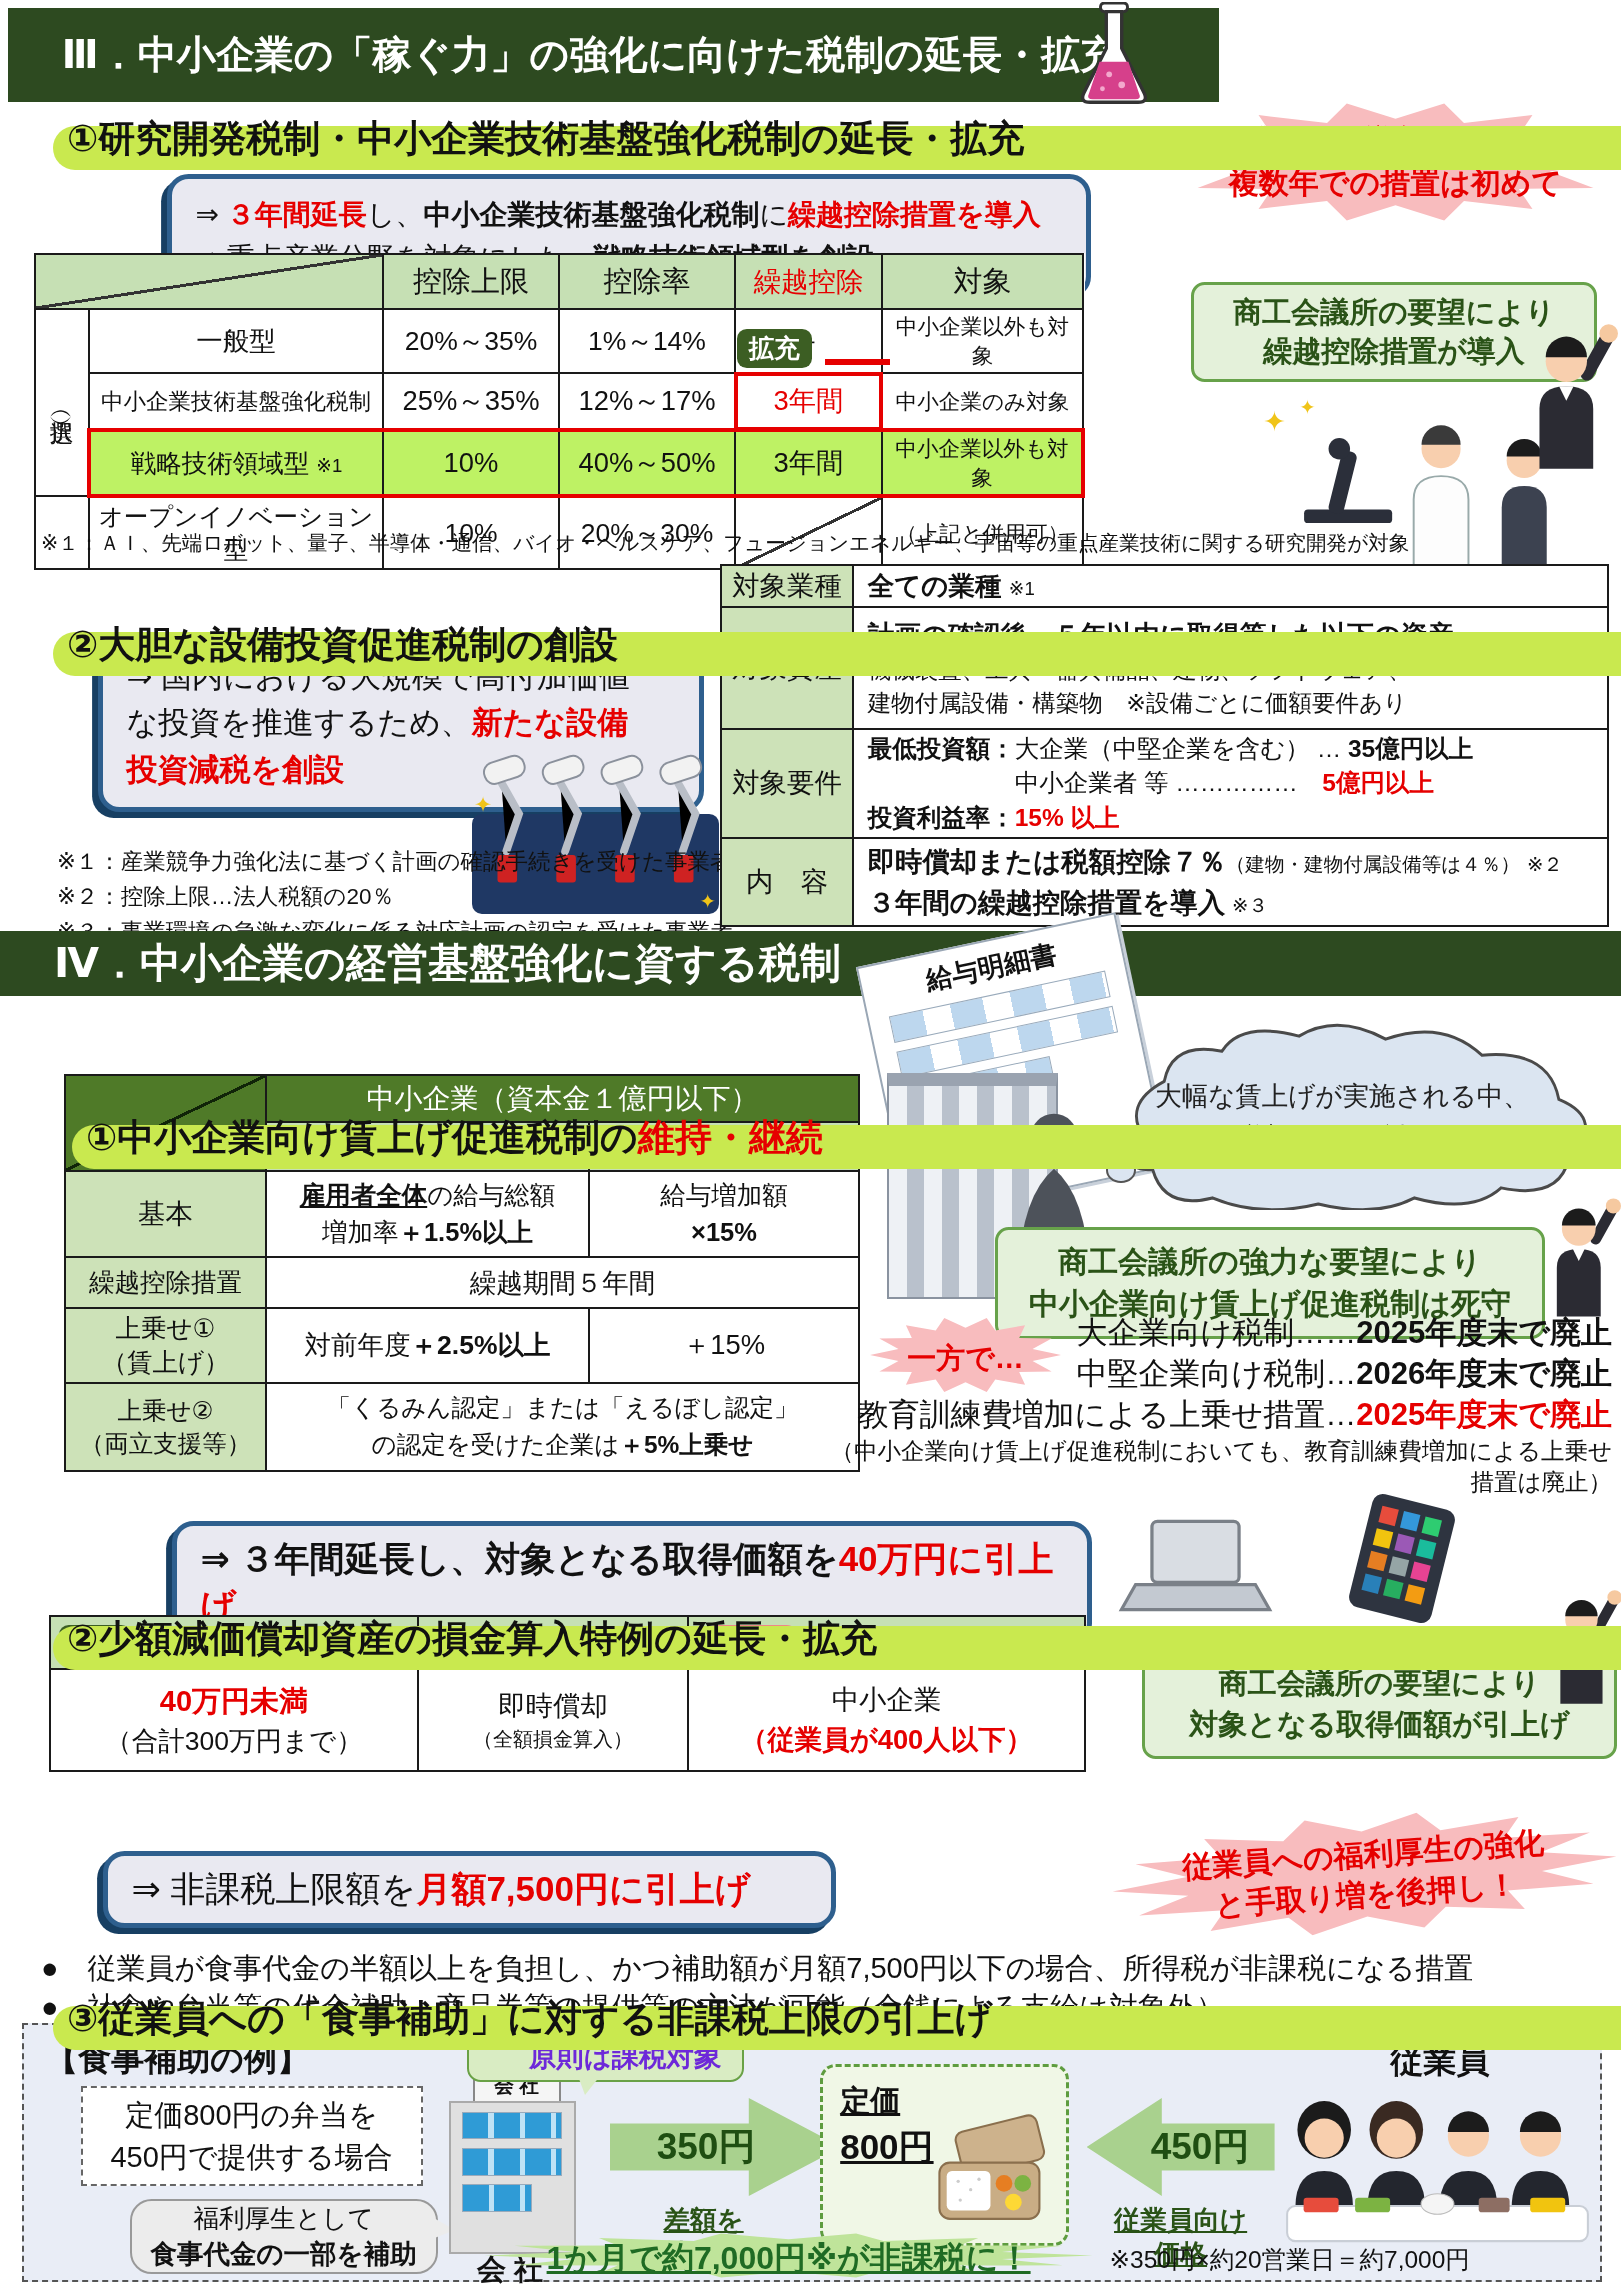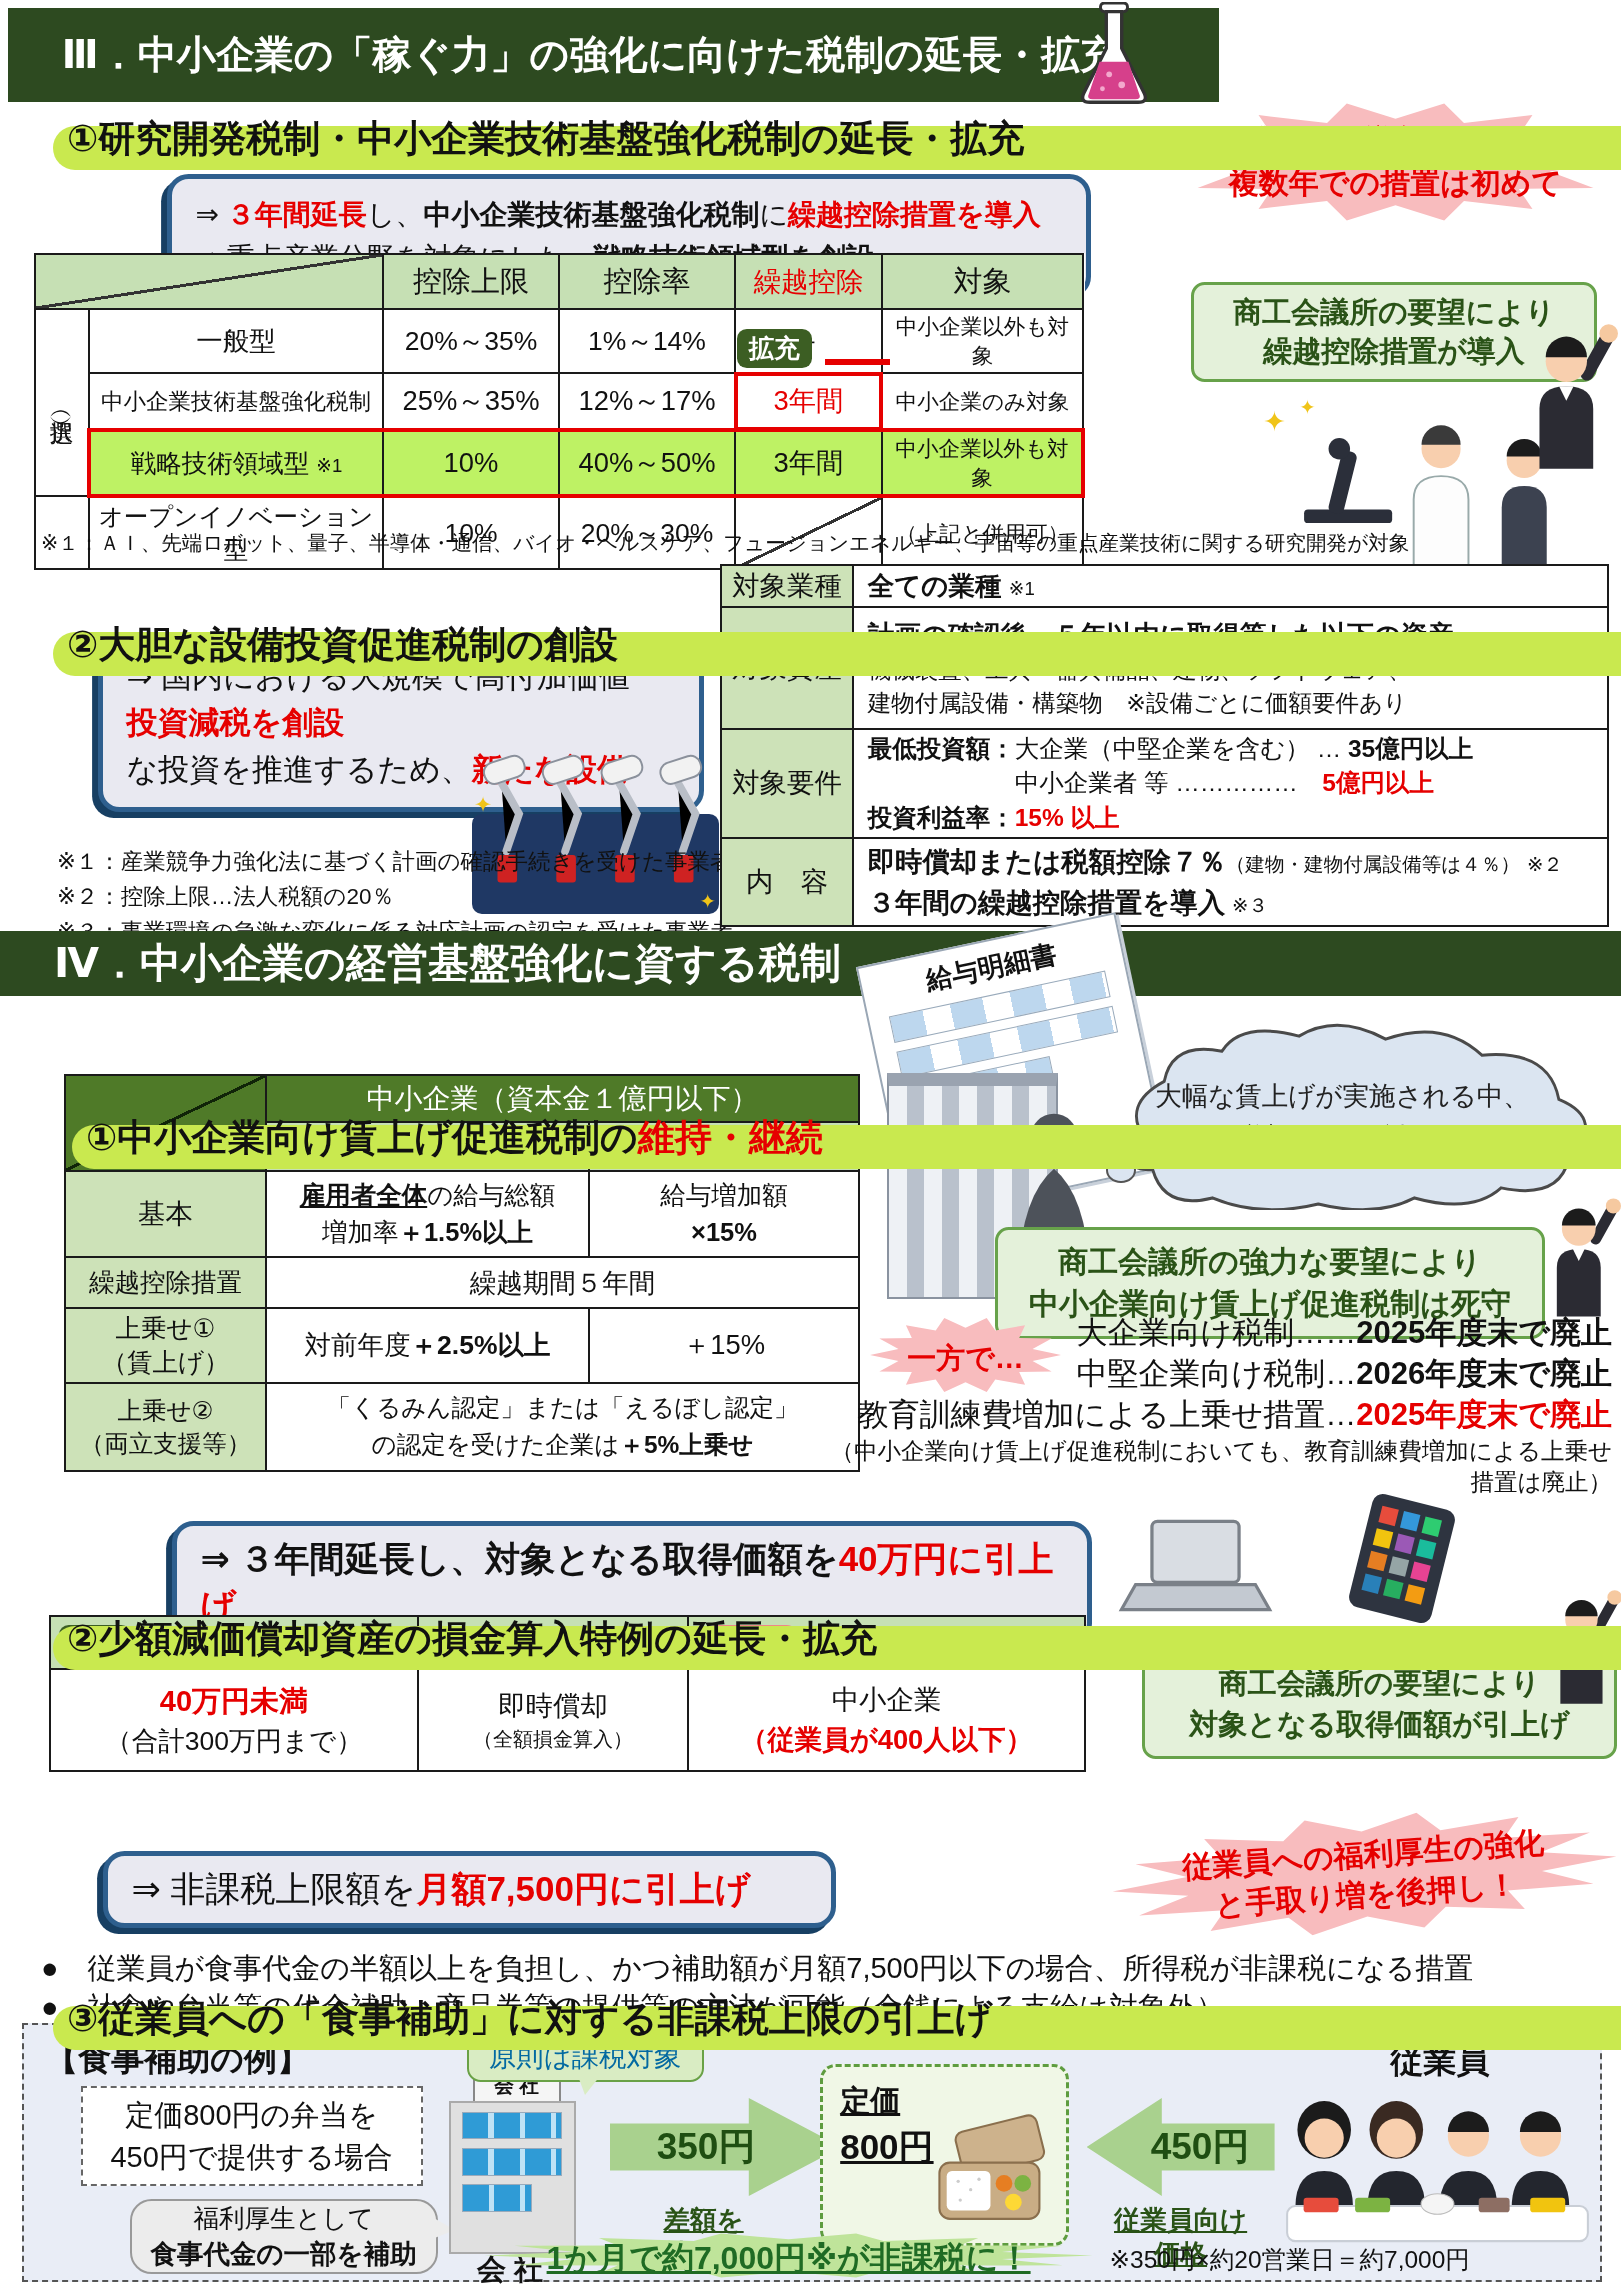--- a/index.html
+++ b/index.html
@@ -39,22 +39,22 @@
   .pinkrow{background:#bef264;}
   .redbox{outline:4.9px solid #e60000;outline-offset:-3.9px;}
   .badge-g{display:inline-block;background:#3c5e23;color:#fff;font-weight:bold;border-radius:9.8px;padding:2px 11.8px;}
   .badge-p{display:inline-block;background:#ee8787;color:#fff;font-weight:bold;border-radius:13.7px;padding:2px 11.8px;}
   
   .arrowR{clip-path:polygon(0 26%,60% 26%,60% 0,100% 50%,60% 100%,60% 74%,0 74%);background:#a9d18e;}
   .arrowL{clip-path:polygon(100% 26%,40% 26%,40% 0,0 50%,40% 100%,40% 74%,100% 74%);background:#a9d18e;}
   .arrow-label{position:absolute;inset:0;display:flex;align-items:center;justify-content:center;
                font-weight:bold;color:#1f4e12;}
   
-  .gbubble{background:#d9ecc3;border:2.9px solid #69a146;border-radius:13.7px;color:#0369a1;
-           font-weight:normal;display:flex;align-items:center;justify-content:center;}
+  .gbubble{background:#d9ecc3;border:2.9px solid #69a146;border-radius:13.7px;color:#6d28d9;
+           font-weight:bold;display:flex;align-items:center;justify-content:center;padding-left:40px;}
   .graybubble{background:#ececec;border:2px solid #999;border-radius:21.6px;text-align:center;
               display:flex;flex-direction:column;justify-content:center;}
   .dash{border:2.9px dashed #666;background:#fff;}
   .tailcircle{border-radius:50%;background:#dbe5f1;border:2px solid #555;}
   .winrow{height:25.5px;margin:8.8px 11.8px;background:repeating-linear-gradient(90deg,#2f9bd6 0 25.5px,#bfe2f5 25.5px 31px);border:1px solid #9ab;}
 </style>
 </head>
 <body>
 
 <div class="page">
@@ -176,22 +176,22 @@
     <path d="M14 140 L14 82 Q14 60 40 60 Q66 60 66 82 L66 140 Z" fill="#2b2b33"></path>
     <path d="M33 60 L40 74 L47 60 Z" fill="#fff"></path>
   </svg>
 
   <div class="abs hl" style="left:67px;top:570px;">
     <span>②大胆な設備投資促進税制の創設</span>
   </div>
   <div class="abs bluebox" style="left:98px;top:635px;width:549px;">
     <div style="font-size:31px;line-height:1.5;">
       <div><span>⇒ 国内における大規模で高付加価値</span></div>
+      <div><span>な投資を推進するため、</span><span class="red b">新たな設備</span></div>
       <div><span class="red b">投資減税を創設</span></div>
-      <div><span>な投資を推進するため、</span><span class="red b">新たな設備</span></div>
     </div>
   </div>
 
   <svg class="abs" style="left:472px;top:753px;" width="247" height="165" viewBox="0 0 252 168">
     <rect x="0" y="62" width="252" height="102" rx="10" fill="#1f3864"></rect>
     <g stroke="#b9bec7" stroke-width="8" stroke-linecap="round">
       <path d="M35 100 L48 62 L30 30"></path>
         <path d="M95 100 L108 62 L90 30"></path>
         <path d="M155 100 L168 62 L150 30"></path>
         <path d="M215 100 L228 62 L210 30"></path>

